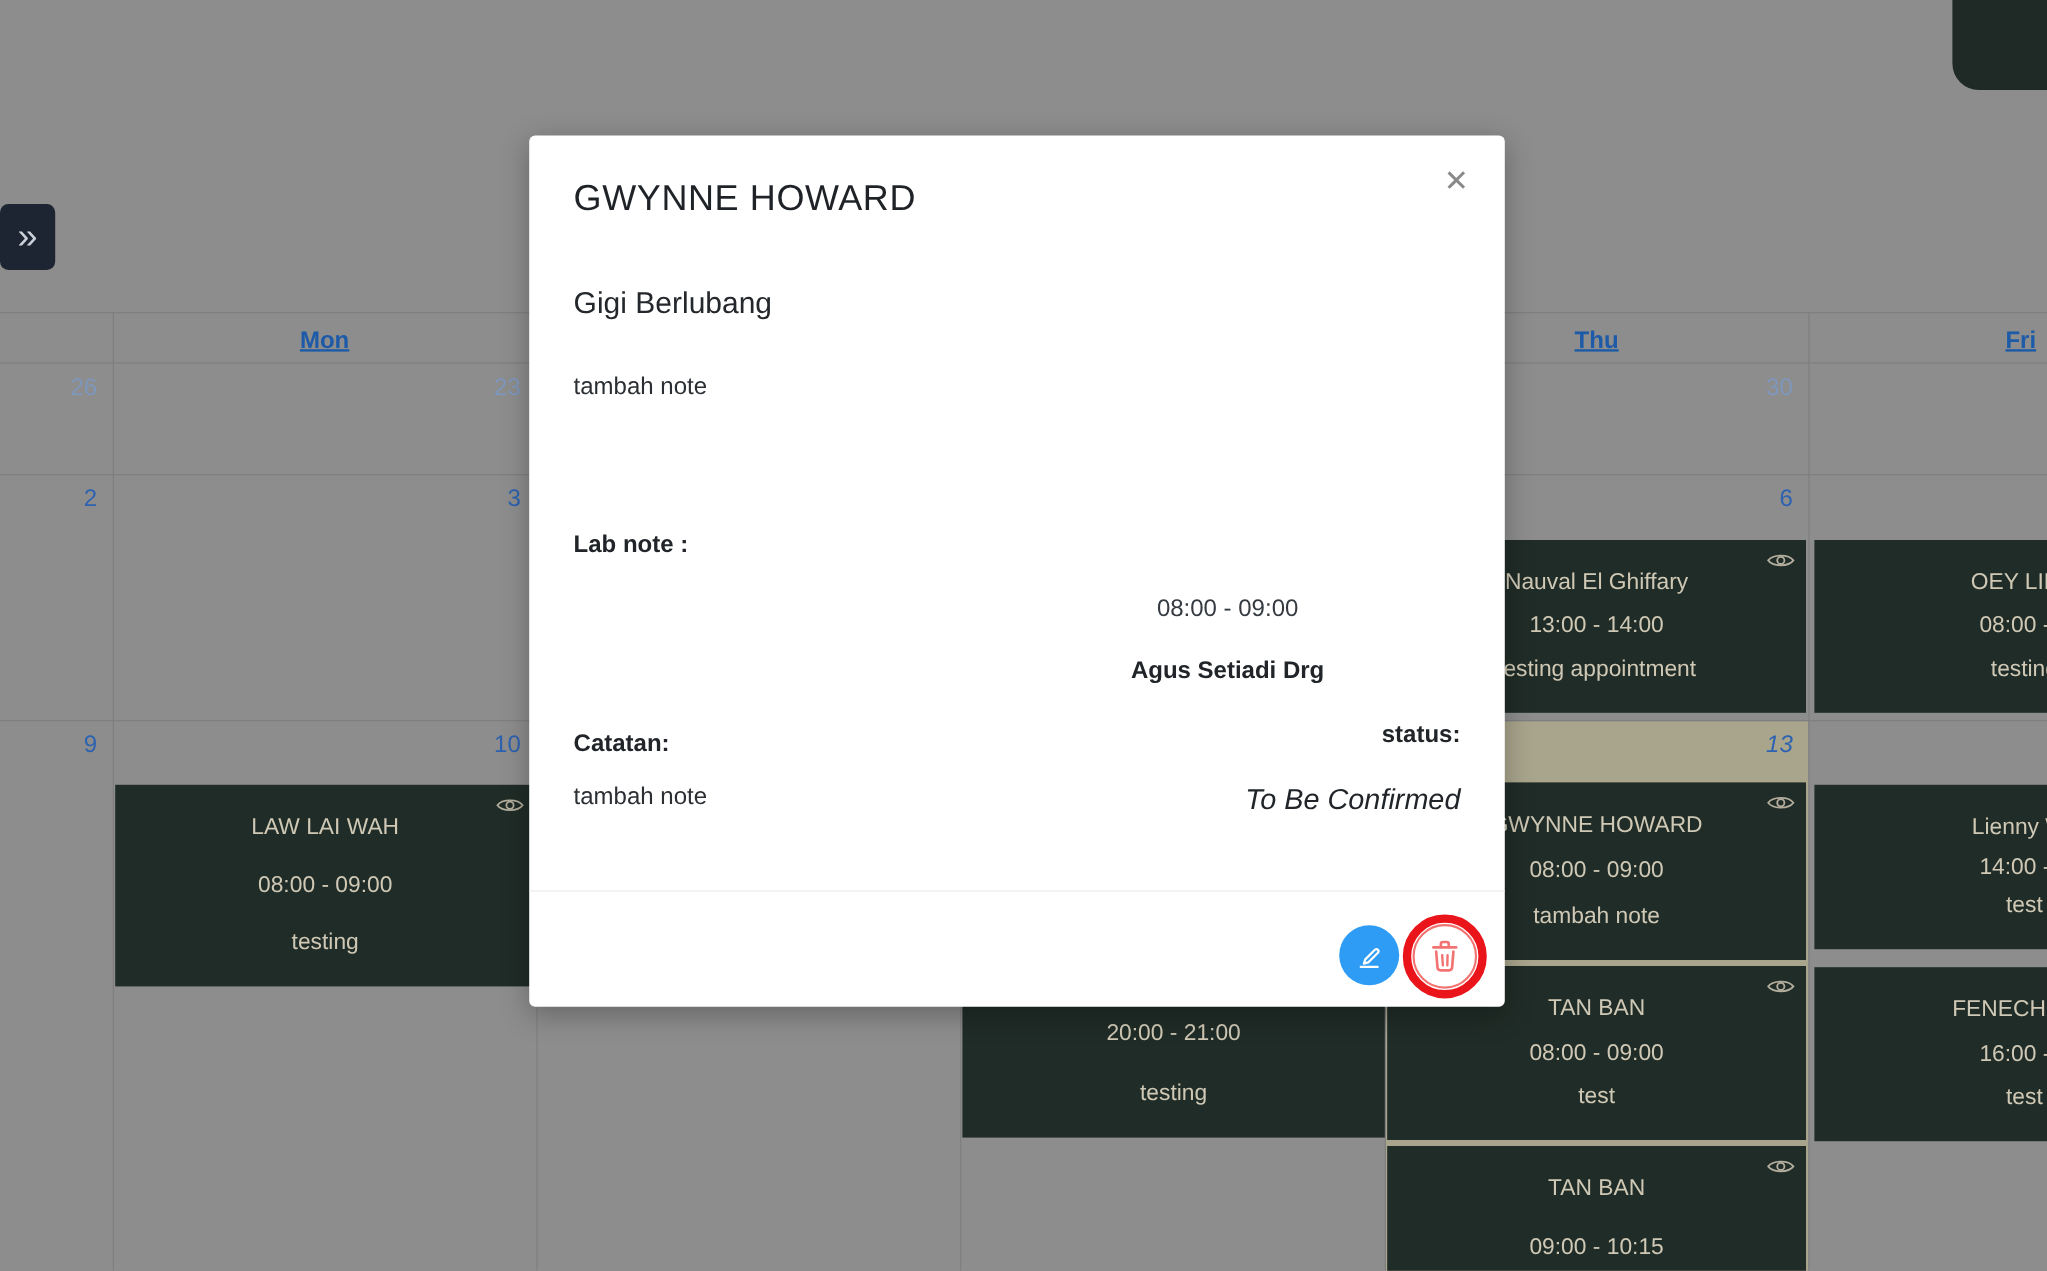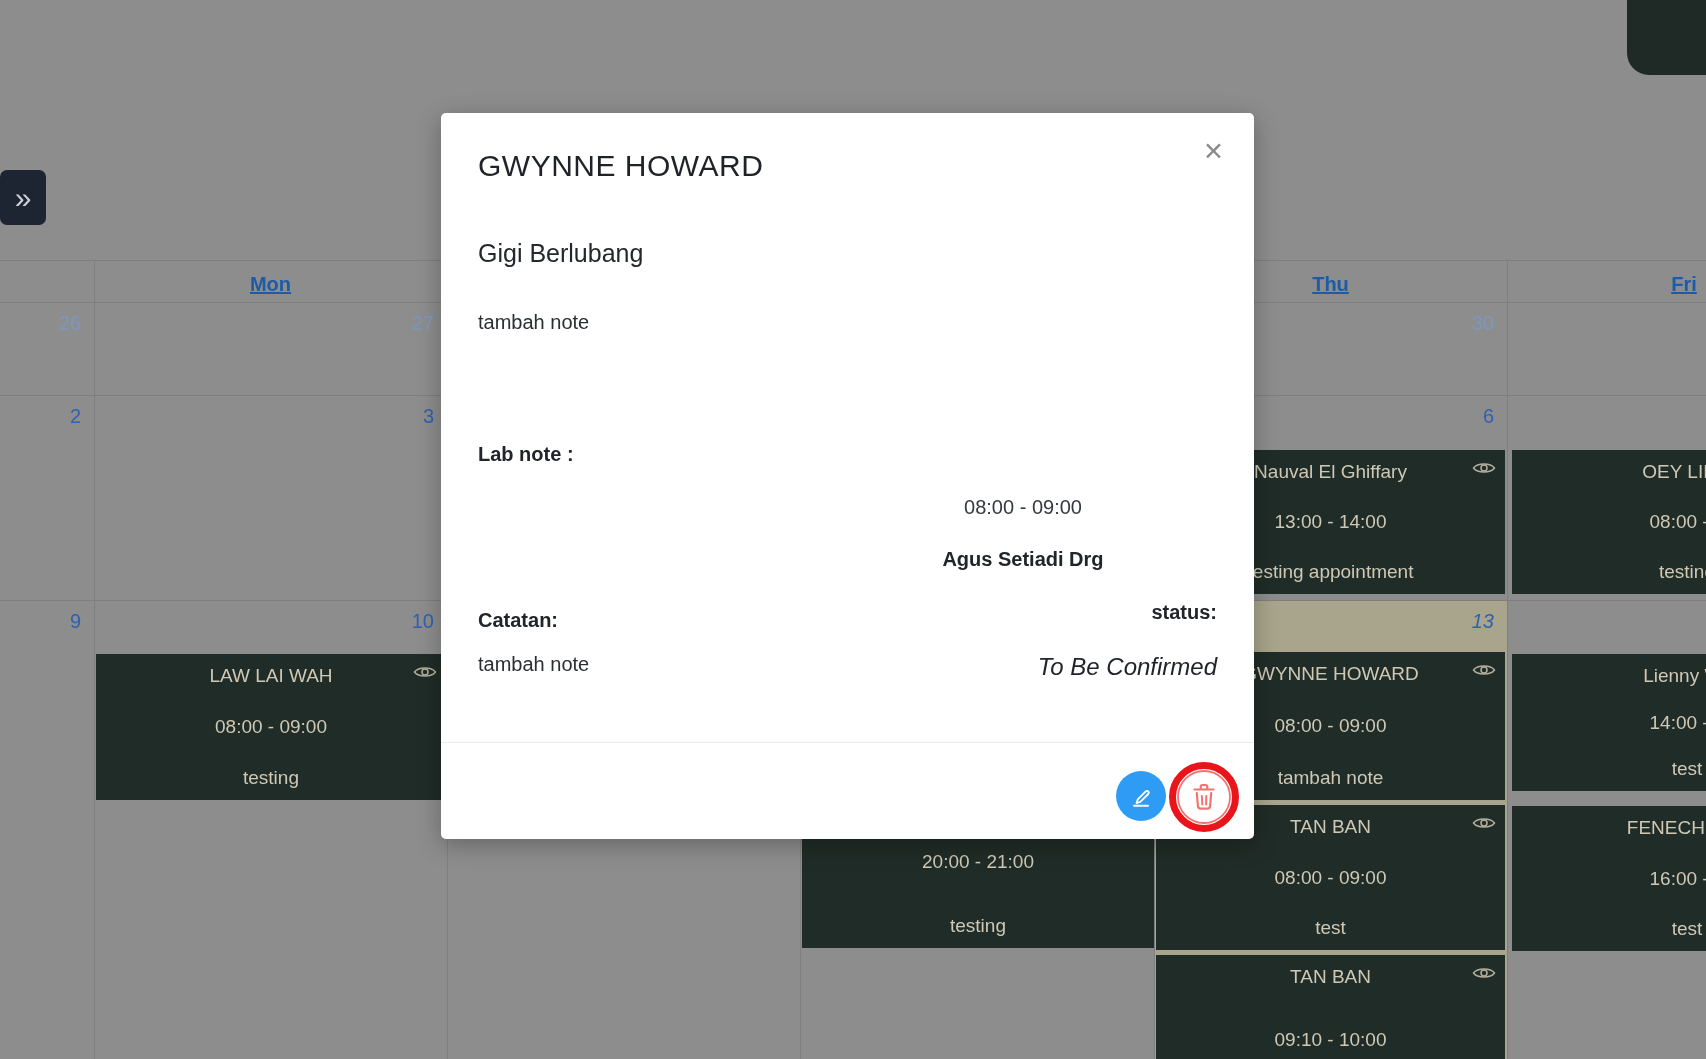--- a/index.html
+++ b/index.html
@@ -28,21 +28,21 @@
     top:266px;height:36px;display:flex;align-items:center;justify-content:center;
     color:#1d5ba8;font-weight:700;font-size:20px;z-index:2;text-decoration:underline;
   }
   .date-num{
     text-align:right;font-size:20px;color:#2d62b0;z-index:2;
   }
   .date-num.muted{color:#7e97bc;}
   .today-cell{background:#a9a58c;z-index:0;}
   .cal-event{
     background:#202c27;color:#cfc8b5;z-index:2;display:flex;flex-direction:column;
-    justify-content:space-between;padding:10px 0;box-sizing:border-box;
+    justify-content:space-between;padding:24px 0;box-sizing:border-box;
     text-align:center;font-size:19px;cursor:pointer;
   }
   .cal-event .ev-line{width:100%;line-height:24px;white-space:nowrap;overflow:visible;}
   .cal-event .eye{position:absolute;top:9px;right:9px;}
 
   
   .modal{
     left:441px;top:113px;width:813px;height:726px;background:#ffffff;
     border-radius:5px;box-shadow:0 6px 24px rgba(0,0,0,0.28);z-index:10;
   }
@@ -88,29 +88,29 @@
     <div class="abs cal-line" style="left: 0px; top: 600px; width: 1706px; height: 1px;"></div>
     <div class="abs cal-line" style="left: 94px; top: 260px; width: 1px; height: 799px;"></div>
     <div class="abs cal-line" style="left: 447px; top: 260px; width: 1px; height: 799px;"></div>
     <div class="abs cal-line" style="left: 800px; top: 260px; width: 1px; height: 799px;"></div>
     <div class="abs cal-line" style="left: 1154px; top: 260px; width: 1px; height: 799px;"></div>
     <div class="abs cal-line" style="left: 1507px; top: 260px; width: 1px; height: 799px;"></div>
     <div class="abs day-header" style="left: 94px; width: 353px;">Mon</div>
     <div class="abs day-header" style="left: 1154px; width: 353px;">Thu</div>
     <div class="abs day-header" style="left: 1507px; width: 354px;">Fri</div>
     <div class="abs date-num muted" style="left: 0px; top: 312px; width: 81px;">26</div>
-    <div class="abs date-num muted" style="left: 94px; top: 312px; width: 340px;">27</div>
+    <div class="abs date-num muted" style="left: 94px; top: 312px; width: 340px;">23</div>
     <div class="abs date-num muted" style="left: 1154px; top: 312px; width: 340px;">30</div>
     <div class="abs date-num" style="left: 0px; top: 405px; width: 81px;">2</div>
     <div class="abs date-num" style="left: 94px; top: 405px; width: 340px;">3</div>
     <div class="abs date-num" style="left: 1154px; top: 405px; width: 340px;">6</div>
     <div class="abs date-num" style="left: 0px; top: 610px; width: 81px;">9</div>
     <div class="abs date-num" style="left: 94px; top: 610px; width: 340px;">10</div>
     <div class="abs date-num" style="left: 1154px; top: 610px; width: 340px; font-style: italic;">13</div>
-    <div class="abs cal-event" style="left: 96px; top: 654px; width: 350px; height: 146px;">
+    <div class="abs cal-event" style="left: 96px; top: 654px; width: 350px; height: 168px;">
       <div class="ev-line">LAW LAI WAH</div>
       <div class="ev-line">08:00 - 09:00</div>
       <div class="ev-line">testing</div>
       <span class="eye"><svg width="24" height="16" viewBox="0 0 24 16">
           <path d="M1.5 8 C5.5 2.6 18.5 2.6 22.5 8 C18.5 13.4 5.5 13.4 1.5 8 Z" fill="none" stroke="#b3ad9d" stroke-width="1.5"></path>
           <circle cx="12" cy="8" r="3" fill="none" stroke="#b3ad9d" stroke-width="1.5"></circle>
         </svg></span>
     </div>
     <div class="abs cal-event" style="left: 1156px; top: 450px; width: 349px; height: 144px;">
       <div class="ev-line">Nauval El Ghiffary</div>
@@ -149,21 +149,21 @@
           <circle cx="12" cy="8" r="3" fill="none" stroke="#b3ad9d" stroke-width="1.5"></circle>
         </svg></span>
     </div>
     <div class="abs cal-event" style="left: 1512px; top: 806px; width: 350px; height: 145px;">
       <div class="ev-line">FENECH ANT</div>
       <div class="ev-line">16:00 - 1</div>
       <div class="ev-line">test</div>
     </div>
     <div class="abs cal-event" style="left: 1156px; top: 955px; width: 349px; height: 145px;">
       <div class="ev-line">TAN BAN</div>
-      <div class="ev-line">09:10 - 10:00</div>
+      <div class="ev-line">09:00 - 10:15</div>
       <div class="ev-line"></div>
       <span class="eye"><svg width="24" height="16" viewBox="0 0 24 16">
           <path d="M1.5 8 C5.5 2.6 18.5 2.6 22.5 8 C18.5 13.4 5.5 13.4 1.5 8 Z" fill="none" stroke="#b3ad9d" stroke-width="1.5"></path>
           <circle cx="12" cy="8" r="3" fill="none" stroke="#b3ad9d" stroke-width="1.5"></circle>
         </svg></span>
     </div>
     <div class="abs cal-event" style="left: 802px; top: 800px; width: 352px; height: 148px;">
       <div class="ev-line"></div>
       <div class="ev-line">20:00 - 21:00</div>
       <div class="ev-line">testing</div>

